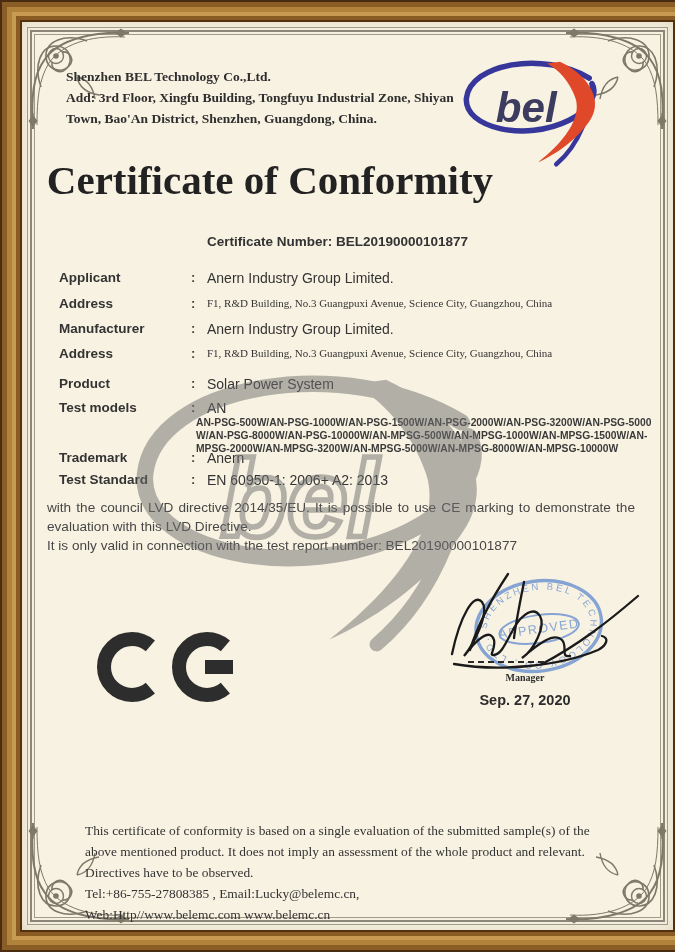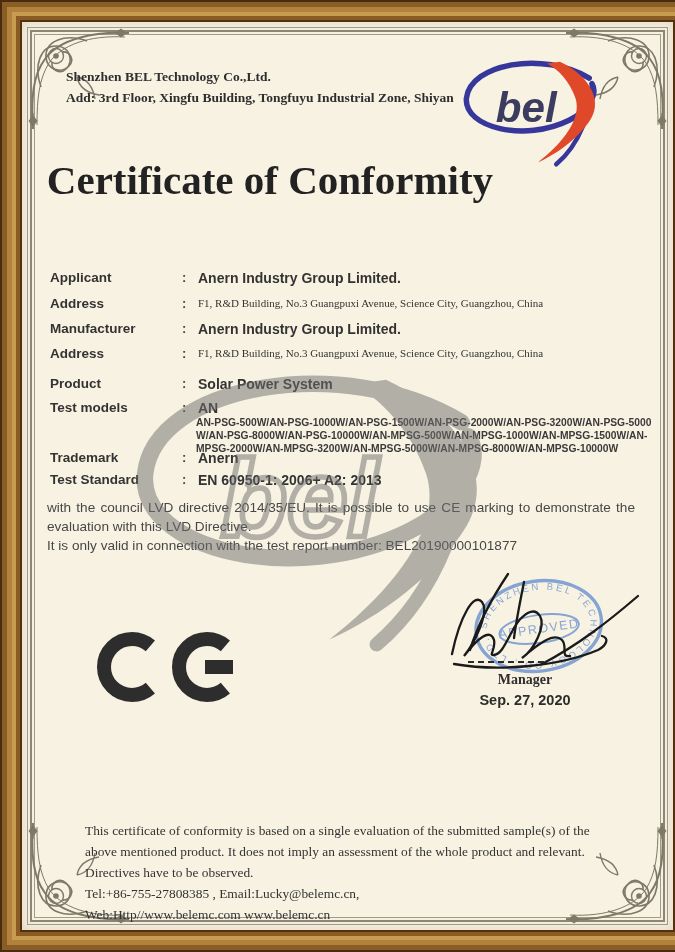--- a/index.html
+++ b/index.html
@@ -23,35 +23,35 @@
   .abs{position:absolute;}
   .issuer{left:66px;top:66px;width:420px;color:#2e2e2e;
           font-family:"Liberation Serif",serif;font-weight:bold;
           font-size:13.5px;line-height:21px;white-space:nowrap;}
   .logo{left:446px;top:58px;}
   .title{left:0;top:156px;width:540px;text-align:center;color:#222;
          font-family:"Liberation Serif",serif;font-weight:bold;font-size:41px;}
   .certnum{left:0;top:234px;width:675px;text-align:center;color:#333;
            font-weight:bold;font-size:13.5px;}
   .frow{left:50px;width:585px;display:flex;align-items:flex-start;color:#333;}
-  .flabel{width:132px;font-weight:bold;font-size:13.5px;flex:none;}
+  .flabel{width:132px;font-weight:bold;font-size:13.5px;flex:none;margin-left:9px;}
   .fcolon{width:16px;font-weight:bold;font-size:13px;flex:none;color:#444;}
-  .fval-b{font-weight:bold;font-size:14px;white-space:nowrap;text-align:center;}
+  .fval-b{font-weight:normal;font-size:14px;white-space:nowrap;text-align:center;}
   .fval-s{font-family:"Liberation Serif",serif;font-size:11px;white-space:nowrap;padding-top:1px;}
   .models{left:196px;top:417px;width:450px;font-weight:bold;font-size:10.3px;
           line-height:12.9px;color:#3a3a3a;white-space:nowrap;}
   .stmt{left:47px;top:498px;width:588px;color:#474747;font-size:13.6px;line-height:19px;}
   .stmt .just{text-align:justify;text-align-last:justify;}
   .wmark{left:112px;top:352px;opacity:.5;pointer-events:none;}
   .ce{left:96px;top:627px;}
   .stampwrap{left:463px;top:567px;transform:rotate(-8deg);opacity:.92;}
   .sig{left:428px;top:556px;}
   .dashline{left:468px;top:661px;width:76px;border-top:2px dashed #2a2a2a;}
   .manager{left:470px;top:672px;width:110px;text-align:center;color:#2e2e2e;
-           font-family:"Liberation Serif",serif;font-weight:bold;font-size:14px;}
+           font-family:"Liberation Serif",serif;font-weight:bold;font-size:10px;}
   .sigdate{left:462px;top:692px;width:126px;text-align:center;color:#2c2c2c;
            font-weight:bold;font-size:14.5px;}
   .footer{left:85px;top:820px;width:520px;color:#333;
           font-family:"Liberation Serif",serif;font-size:13.4px;line-height:21px;white-space:nowrap;}
 </style>
 </head>
 <body>
 
 <div class="page">
   <div class="paper"></div>
@@ -114,30 +114,32 @@
       <path d="M52,52 C62,54 68,62 70,74 M52,52 C54,62 62,68 74,70" stroke-width="1.4"></path>
       <path d="M88,8 h10 M8,88 v10" stroke-width="1.2"></path>
       <path d="M96,3.5 l6,4.5 -6,4.5 -6,-4.5 z" fill="currentColor" stroke="none"></path>
       <path d="M3.5,96 l4.5,6 4.5,-6 -4.5,-6 z" fill="currentColor" stroke="none"></path>
     </g>
   </svg>
 
   <div class="abs issuer">
     <div>Shenzhen BEL Technology Co.,Ltd.</div>
     <div>Add: 3rd Floor, Xingfu Building, Tongfuyu Industrial Zone, Shiyan</div>
+    <div>Town, Bao'An District, Shenzhen,  Guangdong, China.</div>
   </div>
 
   <svg class="abs logo" width="182" height="110" viewBox="0 0 182 120">
     <path d="M148,22 C98,-8 18,6 14,44 C11,76 78,92 126,68 C146,58 158,40 151,28" fill="none" stroke="#37379b" stroke-width="6" stroke-linecap="round"></path>
     <path d="M151,28 C150,58 138,94 112,116" fill="none" stroke="#37379b" stroke-width="5" stroke-linecap="round"></path>
     <path d="M116,4 C146,18 163,44 150,66 C138,86 114,104 92,114 C120,92 140,66 133,44 C127,26 114,12 102,6 Z" fill="#e0482a"></path>
     <text x="46" y="70" font-family="Liberation Sans, sans-serif" font-style="italic" font-weight="bold" font-size="46" fill="#3c3c60">bel</text>
   </svg>
 
   <div class="abs title">Certificate of Conformity</div>
+  <div class="abs certnum">Certificate Number: BEL20190000101877</div>
 
   <div class="abs frow" style="top:270px">
     <span class="flabel">Applicant</span>
     <span class="fcolon">:</span>
     <span class="fval-b">Anern Industry Group Limited.</span>
   </div>
   <div class="abs frow" style="top:296px">
     <span class="flabel">Address</span>
     <span class="fcolon">:</span>
     <span class="fval-s">F1, R&amp;D Building, No.3 Guangpuxi Avenue, Science City, Guangzhou, China</span>

